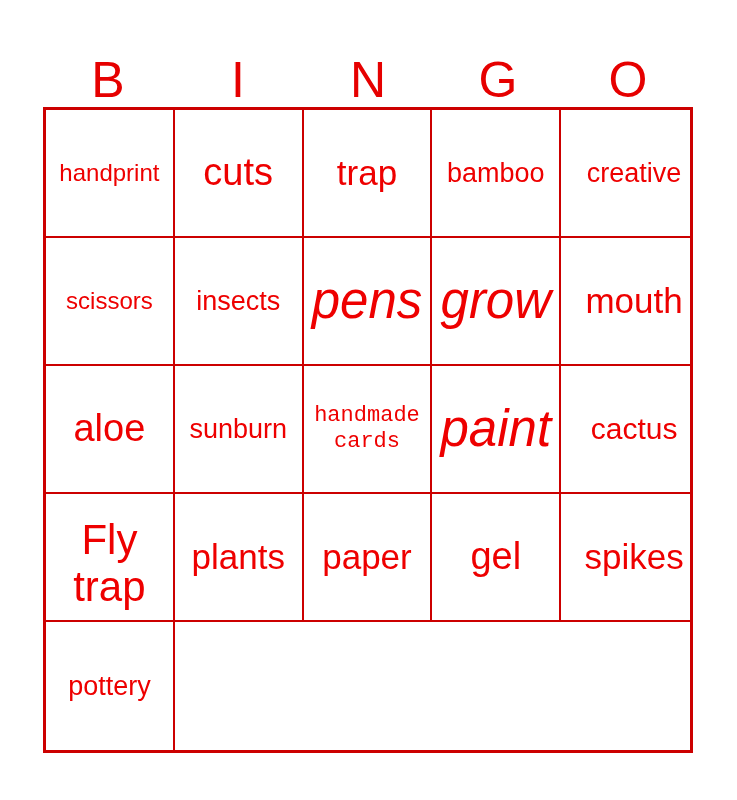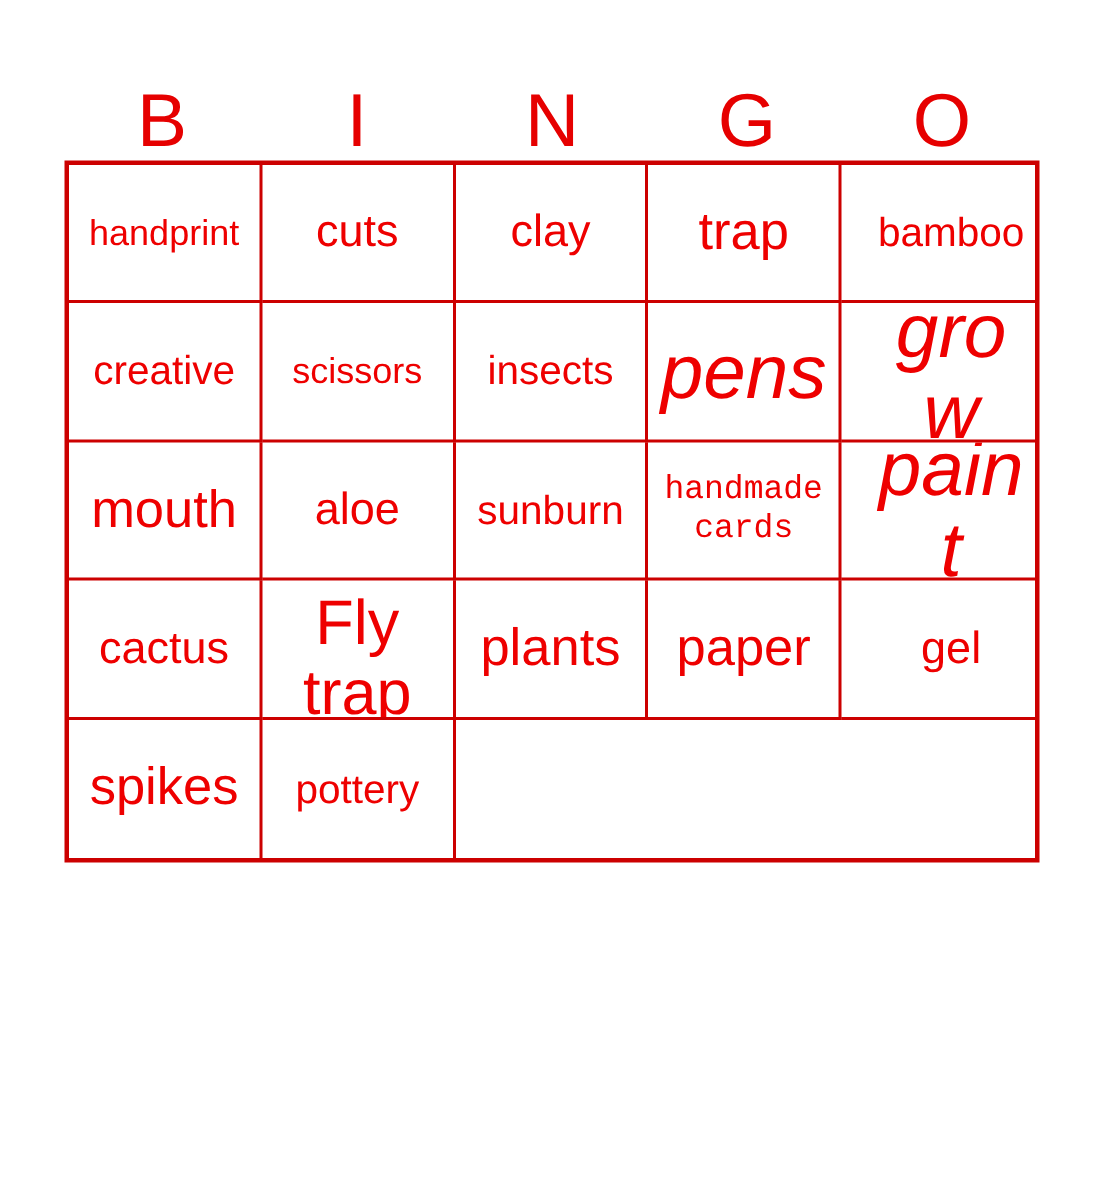--- a/index.html
+++ b/index.html
@@ -42,21 +42,21 @@
     font-weight: 400;
     letter-spacing: 0;
   }
 
   
   .grid {
     position: absolute;
     left: 43px;
     top: 107px;
     width: 650px;
-    height: 468px;
+    height: 646px;
     box-sizing: border-box;
     border: 3px solid #cc0000;
     display: grid;
     grid-template-columns: repeat(5, 1fr);
     grid-template-rows: repeat(5, 1fr);
     background: #ffffff;
   }
   .cell {
     box-sizing: border-box;
     border-right: 2px solid #cc0000;
@@ -74,21 +74,21 @@
   .cell-text {
     color: #ee0000;
     line-height: 1.05;
     font-weight: 400;
     display: block;
     width: 100%;
     word-break: break-word;
   }
 
   
-  .fs-xl   { font-size: 30px; }
+  .fs-xl   { font-size: 38px; }
   .fs-lg   { font-size: 51px; font-style: italic; }
   .fs-md   { font-size: 35px; }
   .fs-sm   { font-size: 30px; }
   .fs-xs   { font-size: 27px; }
   .fs-xxs  { font-size: 24px; }
   .fs-wrap { font-size: 22px; line-height: 1.18; font-family: Liberation Mono, monospace; }
   .fs-wrap-lg { font-size: 42px; line-height: 1.12; margin-top: 12px; }
 </style>
 </head>
 <body>
@@ -102,23 +102,20 @@
     <div class="header-letter">G</div>
     <div class="header-letter">O</div>
   </div>
 
   <div class="grid" id="bingo-grid">
       <div class="cell">
         <span class="cell-text fs-xxs">handprint</span>
       </div>
       <div class="cell">
         <span class="cell-text fs-xl">cuts</span>
-      </div>
-      <div class="cell">
-        <span class="cell-text fs-xl">clay</span>
       </div>
       <div class="cell">
         <span class="cell-text fs-md">trap</span>
       </div>
       <div class="cell">
         <span class="cell-text fs-xs">bamboo</span>
       </div>
       <div class="cell">
         <span class="cell-text fs-xs">creative</span>
       </div>

